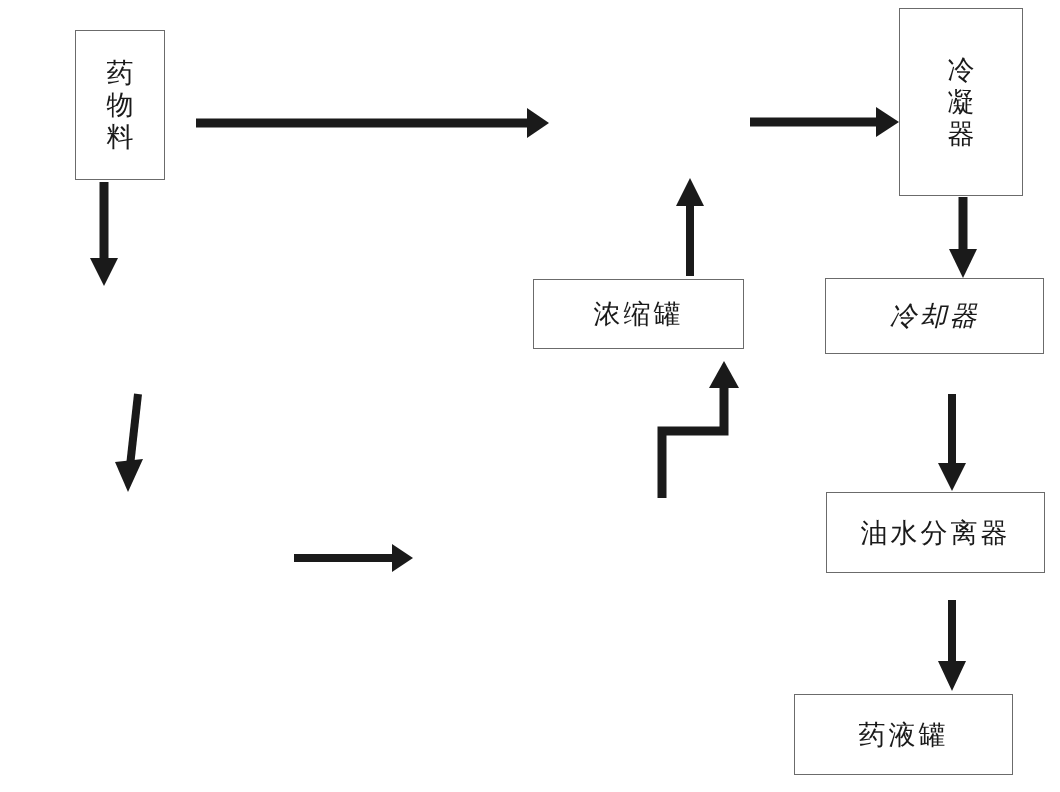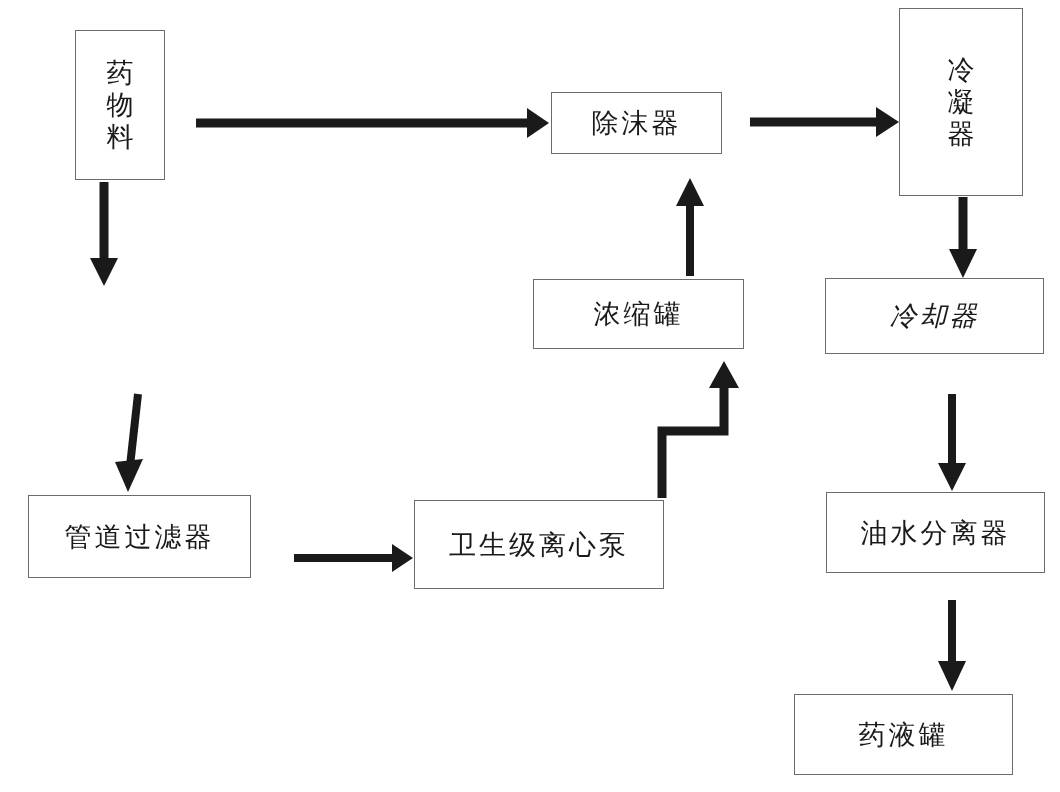--- a/index.html
+++ b/index.html
@@ -101,40 +101,31 @@
       <line x1="952" y1="600" x2="952" y2="664" stroke="#1a1a1a" stroke-width="8"></line>
       <polygon points="938,661 966,661 952,691" fill="#1a1a1a"></polygon>
     </g>
   </svg>
 
   <div class="node vertical" style="left: 75px; top: 30px; width: 90px; height: 150px;">
     <span class="label">药
 物
 料</span>
   </div>
-  <div class="node" style="left: 551px; top: 92px; width: 171px; height: 62px;">
-    <span class="label">除沫器</span>
-  </div>
   <div class="node vertical" style="left: 899px; top: 8px; width: 124px; height: 188px;">
     <span class="label">冷
 凝
 器</span>
   </div>
   <div class="node" style="left: 533px; top: 279px; width: 211px; height: 70px;">
     <span class="label">浓缩罐</span>
   </div>
   <div class="node" style="left: 825px; top: 278px; width: 219px; height: 76px; font-style: italic;">
     <span class="label">冷却器</span>
   </div>
-  <div class="node" style="left: 28px; top: 495px; width: 223px; height: 83px;">
-    <span class="label">管道过滤器</span>
-  </div>
-  <div class="node" style="left: 414px; top: 500px; width: 250px; height: 89px;">
-    <span class="label">卫生级离心泵</span>
-  </div>
   <div class="node" style="left: 826px; top: 492px; width: 219px; height: 81px;">
     <span class="label">油水分离器</span>
   </div>
   <div class="node" style="left: 794px; top: 694px; width: 219px; height: 81px;">
     <span class="label">药液罐</span>
   </div>
 
 </div>
 
 </body></html>

